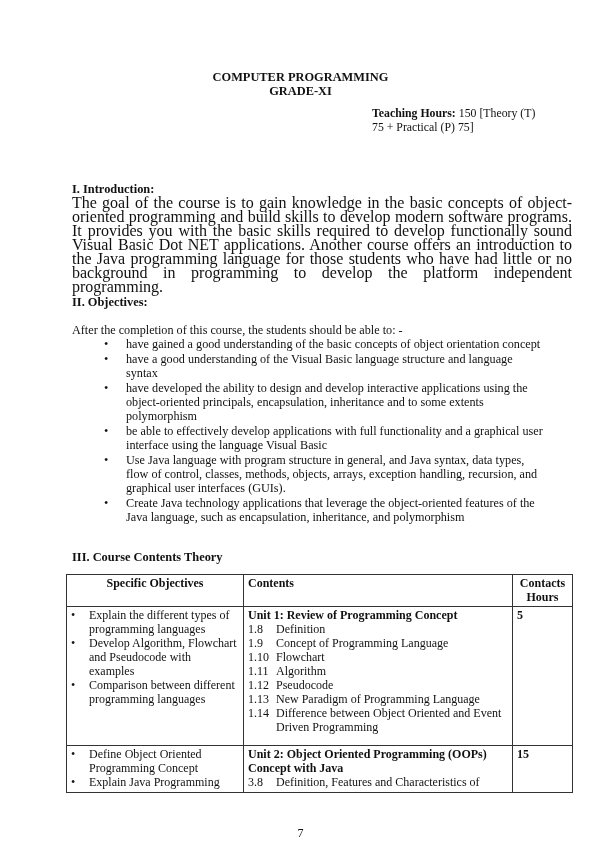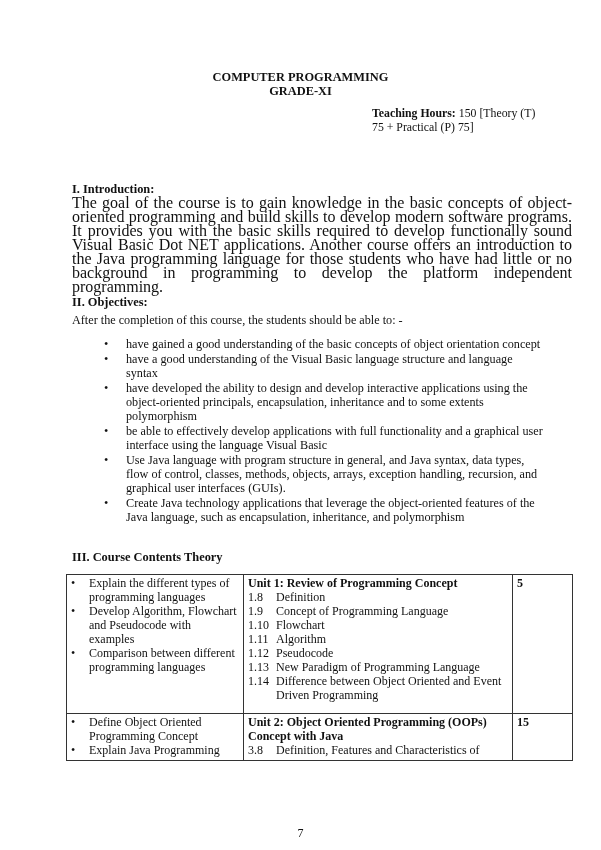--- a/index.html
+++ b/index.html
@@ -52,40 +52,45 @@
 
 <div class="abs marks">
   <div><b>Teaching Hours:</b><span> 150 [Theory (T)</span></div>
   <div>75 + Practical (P) 75]</div>
 </div>
 
 <div class="abs heading" style="top:182px;">I. Introduction:</div>
 <div class="abs para" style="top:196px;">The goal of the course is to gain knowledge in the basic concepts of object-oriented programming and build skills to develop modern software programs. It provides you with the basic skills required to develop functionally sound Visual Basic Dot NET applications. Another course offers an introduction to the Java programming language for those students who have had little or no background in programming to develop the platform independent programming.</div>
 
 <div class="abs heading" style="top:295px;">II. Objectives:</div>
-<div class="abs lead" style="top:313px;">After the completion of this course, the students should be able to: -</div>
+<div class="abs lead" style="top:323px;">After the completion of this course, the students should be able to: -</div>
 
 <ul class="bullets">
   <li><span class="dot">•</span><span>have gained a good understanding of the basic concepts of object orientation concept</span></li>
   <li style="margin-top:1px;"><span class="dot">•</span><span>have a good understanding of the Visual Basic language structure and language syntax</span></li>
   <li style="margin-top:1px;"><span class="dot">•</span><span>have developed the ability to design and develop interactive applications using the object-oriented principals, encapsulation, inheritance and to some extents polymorphism</span></li>
   <li style="margin-top:1px;"><span class="dot">•</span><span>be able to effectively develop applications with full functionality and a graphical user interface using the language Visual Basic</span></li>
   <li style="margin-top:1px;"><span class="dot">•</span><span>Use  Java language with program structure in general, and Java syntax, data types, flow of control, classes, methods, objects, arrays, exception handling, recursion, and graphical user interfaces (GUIs).</span></li>
   <li style="margin-top:1px;"><span class="dot">•</span><span>Create Java technology applications that leverage the object-oriented features of the Java language, such as encapsulation, inheritance, and polymorphism</span></li>
 </ul>
 
 <div class="abs heading" style="top:550px;">III. Course Contents Theory</div>
 
 <table class="course">
   <colgroup>
     <col style="width:177px">
     <col style="width:269px">
     <col style="width:60px">
   </colgroup>
   <tbody>
+      <tr style="height:30px;">
+    <th class="obj">Specific Objectives</th>
+    <th>Contents</th>
+    <th class="hrs">Contacts Hours</th>
+  </tr>
   <tr style="height:139px;">
     <td>
       <ul class="objlist">
         <li><span class="dot">•</span><span>Explain the different types of programming languages</span></li>
         <li><span class="dot">•</span><span>Develop Algorithm, Flowchart and Pseudocode with examples</span></li>
         <li><span class="dot">•</span><span>Comparison between different programming languages</span></li>
       </ul>
     </td>
     <td>
       <div class="unit-title">Unit 1: Review of Programming Concept</div>

